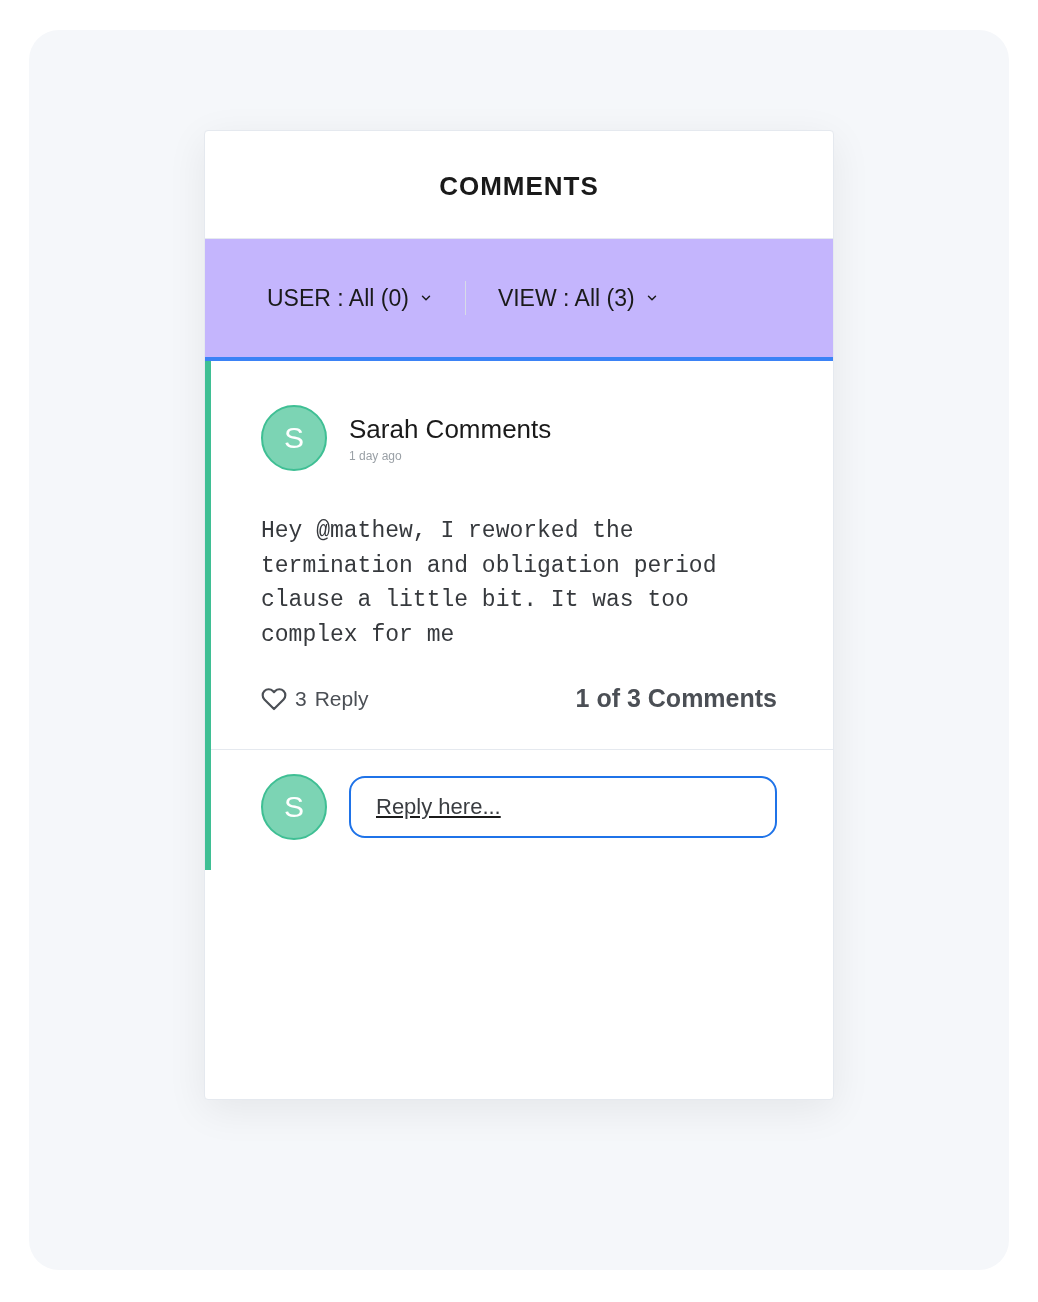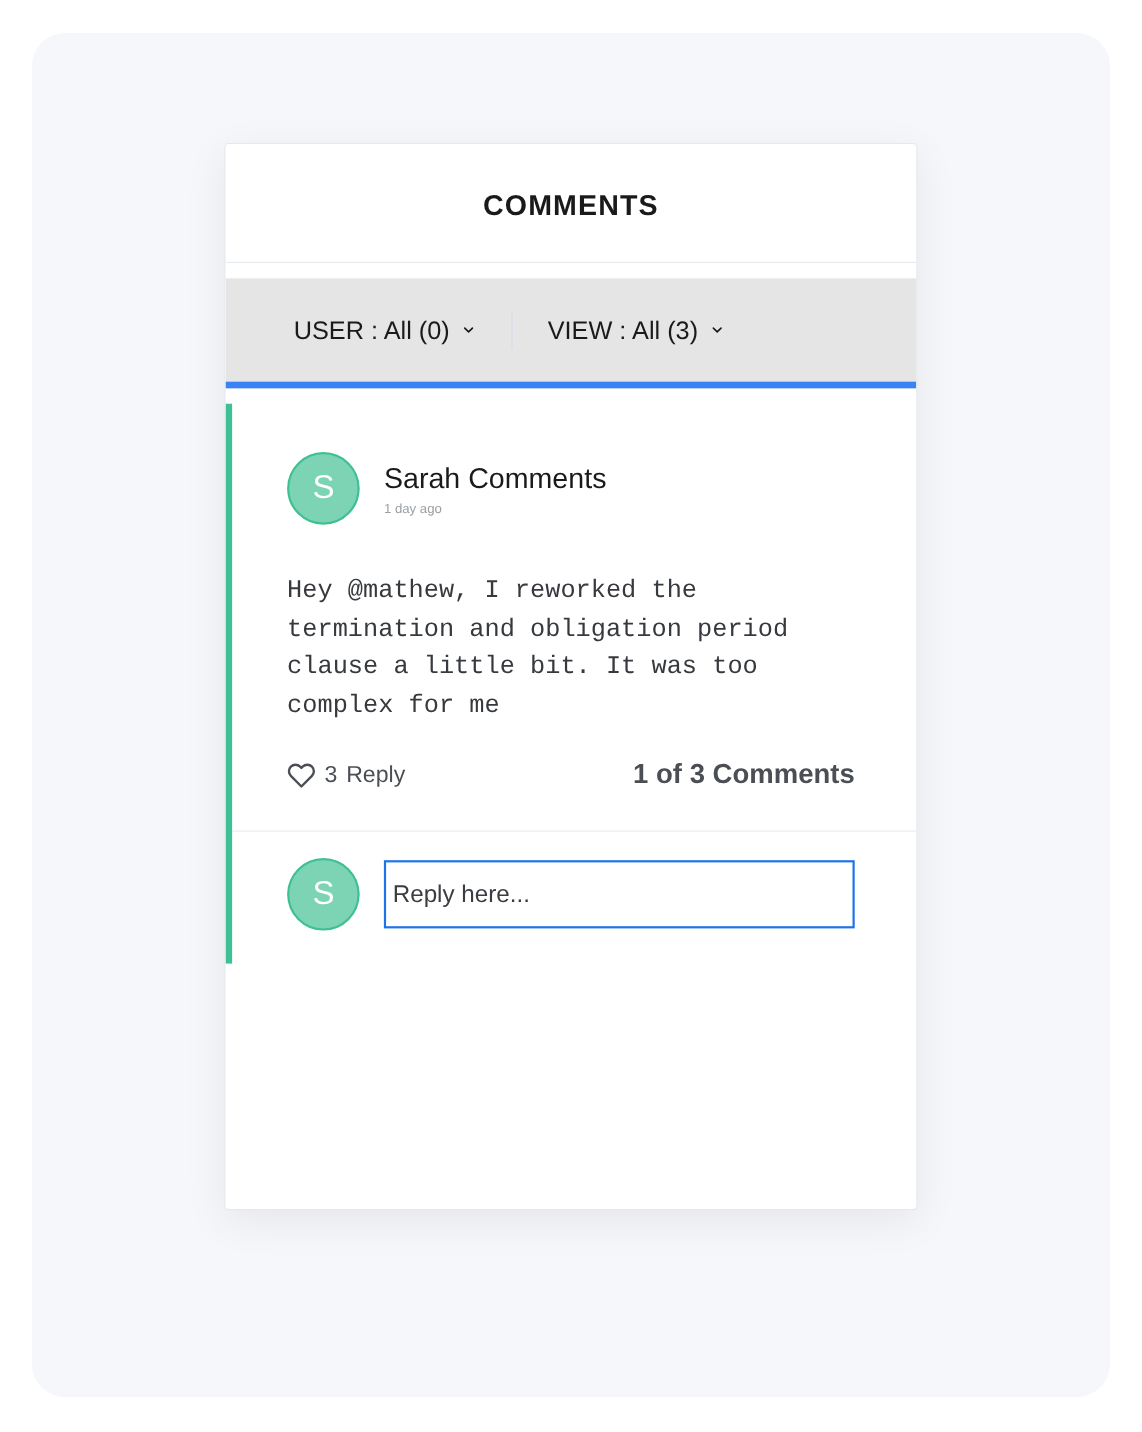--- a/index.html
+++ b/index.html
@@ -26,44 +26,43 @@
     .panel {
       width: 630px;
       background: #ffffff;
       border: 1px solid #e5e9ef;
       border-radius: 4px;
       box-shadow: 0 10px 40px rgba(0,0,0,0.07);
       overflow: hidden;
       display: flex;
       flex-direction: column;
       min-height: 970px;
-      gap: 14px;
     }
     .tabs {
       display: flex;
       border-bottom: 1px solid #e5e9ef;
     }
     .tab {
       flex: 1;
       text-align: center;
       padding: 40px 0 36px;
       font-size: 26px;
       font-weight: 700;
       letter-spacing: 1px;
       color: #b0b3b8;
       cursor: pointer;
       border-right: 1px solid #e5e9ef;
     }
     .tab:last-child { border-right: none; }
     .tab.active { color: #1a1a1a; }
     .filters {
       display: flex;
-      background: #e5e5e5;
-      border-bottom: 6px solid #3b82f6;
-      padding: 30px 62px;
+      background: #c4b5fd;
+      border-bottom: 4px solid #3b82f6;
+      padding: 42px 62px;
       gap: 0;
       align-items: center;
     }
     .filter {
       display: flex;
       align-items: center;
       gap: 10px;
       font-size: 23px;
       color: #1a1a1a;
       cursor: pointer;
@@ -135,25 +134,26 @@
     .reply-row {
       padding: 24px 56px 30px 50px;
       display: flex;
       align-items: center;
       gap: 22px;
     }
     .reply-input {
       flex: 1;
       height: 62px;
       border: 2px solid #1f73e8;
-      border-radius: 0;
-      padding: 0 6px;
+      border-radius: 16px;
+      padding: 0 25px;
       font-size: 22px;
       color: #1a1a1a;
       outline: none;
+      text-decoration: underline;
     }
     .reply-input::placeholder { color: #3a3d41; }
   </style>
 </head>
 <body>
 
 <div class="outer-card">
   <div class="panel">
 
     <div class="tabs">

